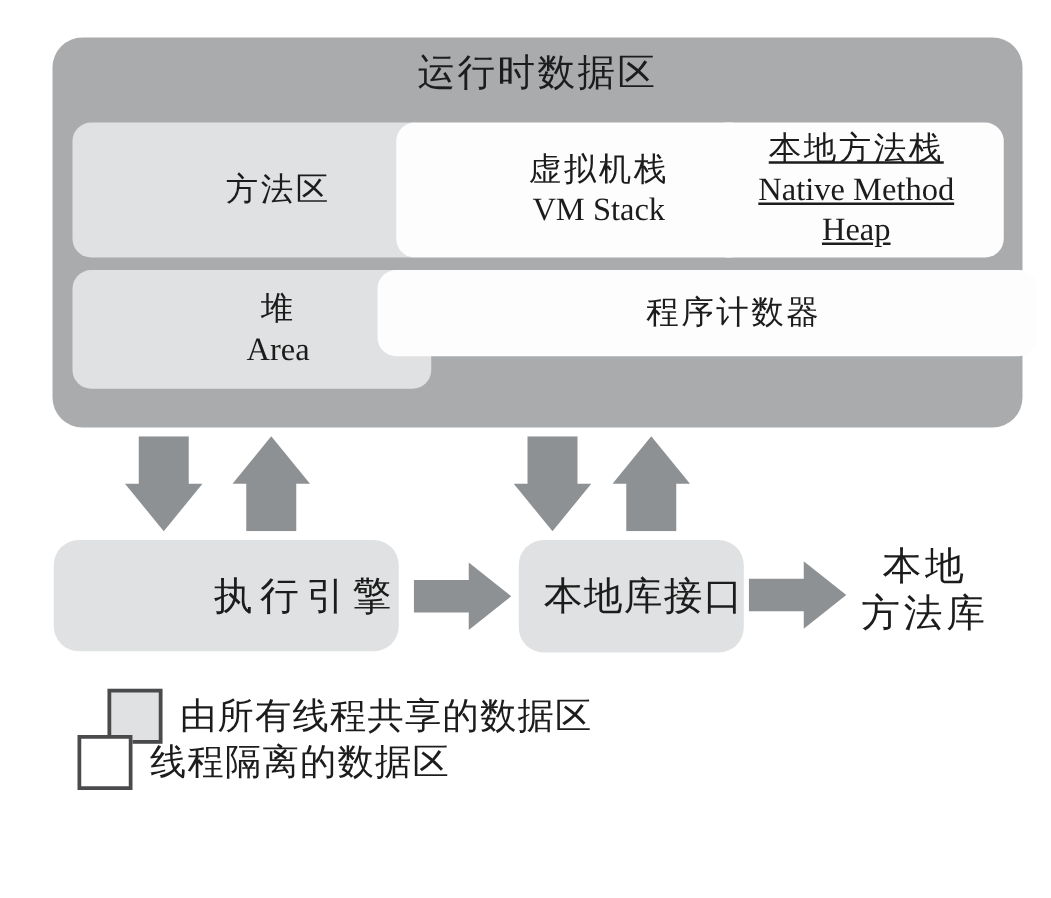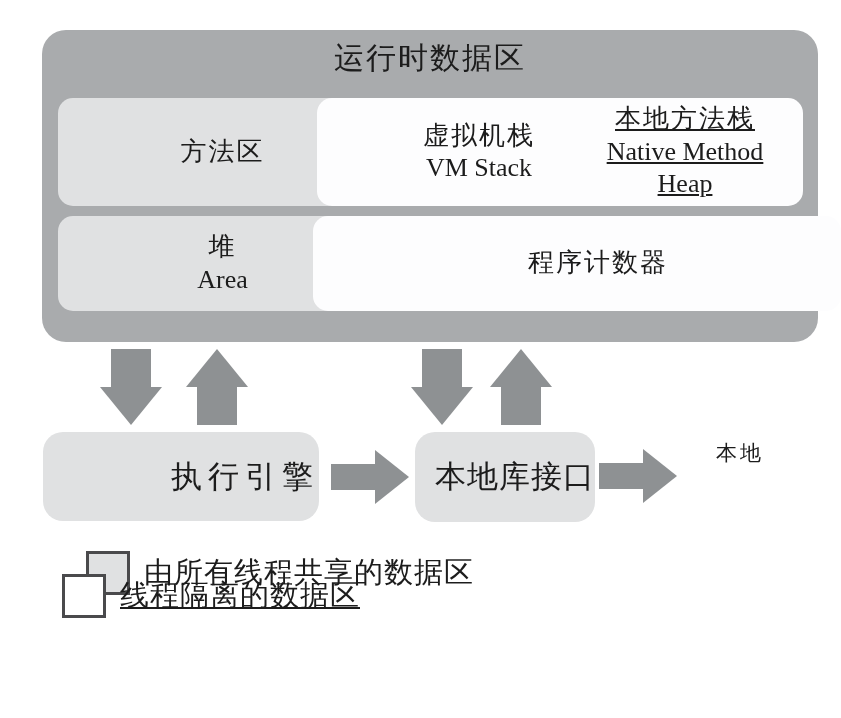--- a/index.html
+++ b/index.html
@@ -49,21 +49,21 @@
     padding-left: 42px;
   }
   .area-box .zh { letter-spacing: 2px; }
   .shared-fill { background: #e0e1e2; }
   .isolated-fill { background: #fdfdfe; }
 
   .box-method-area { left: 16px;  top: 68px;  width: 245px; height: 108px; }
   .box-vm-stack    { left: 275px; top: 68px;  width: 240px; height: 108px; }
   .box-native-stack{ left: 525px; top: 68px;  width: 236px; height: 108px; padding: 0 14px; box-sizing: border-box; text-decoration: underline; }
   .box-heap        { left: 16px;  top: 186px; width: 245px; height: 95px; }
-  .box-pc          { left: 271px; top: 186px; width: 486px; height: 95px; text-align: center; }
+  .box-pc          { left: 260px; top: 186px; width: 486px; height: 69px; text-align: center; }
 
   .v-arrow {
     position: absolute;
     width: 62px; height: 76px;
   }
   .h-arrow {
     position: absolute;
     width: 78px; height: 54px;
   }
   .arrow-down-1 { left: 100px; top: 349px; }
@@ -82,32 +82,32 @@
     justify-content: flex-end;
     font-size: 31px;
   }
   .box-exec-engine { left: 43px;  top: 432px; width: 276px; height: 89px; letter-spacing: 6px; }
   .box-native-if   { left: 415px; top: 432px; width: 180px; height: 90px; letter-spacing: 1px; }
   .native-library {
     position: absolute;
     left: 678px; top: 434px;
     width: 124px;
     text-align: center;
-    font-size: 21px;
+    font-size: 31px;
     line-height: 38px;
     letter-spacing: 3px;
   }
   .legend-row {
     position: absolute;
     left: 62px;
     display: flex;
     align-items: center;
   }
   .legend-row-1 { top: 551px; padding-left: 24px; }
-  .legend-row-2 { top: 574px; text-decoration: underline; }
+  .legend-row-2 { top: 588px; }
   .legend-swatch {
     width: 38px; height: 38px;
     border: 3px solid #4a4a4c;
     box-sizing: content-box;
     flex: 0 0 auto;
   }
   .legend-label {
     margin-left: 14px;
     font-size: 29px;
     letter-spacing: 1px;
@@ -185,20 +185,21 @@
     <span>本地库接口</span>
   </div>
 
   <svg class="h-arrow h-arrow-2" viewBox="0 0 78 54">
     <rect x="0" y="14" width="45" height="26" fill="#8e9193"></rect>
     <polygon points="44,0 44,54 78,27" fill="#8e9193"></polygon>
   </svg>
 
   <div class="native-library">
     <div>本地</div>
+    <div>方法库</div>
   </div>
 
   <div class="legend-row legend-row-1">
     <div class="legend-swatch shared-fill"></div>
     <div class="legend-label">由所有线程共享的数据区</div>
   </div>
   <div class="legend-row legend-row-2">
     <div class="legend-swatch" style="background:#ffffff;"></div>
     <div class="legend-label">线程隔离的数据区</div>
   </div>

